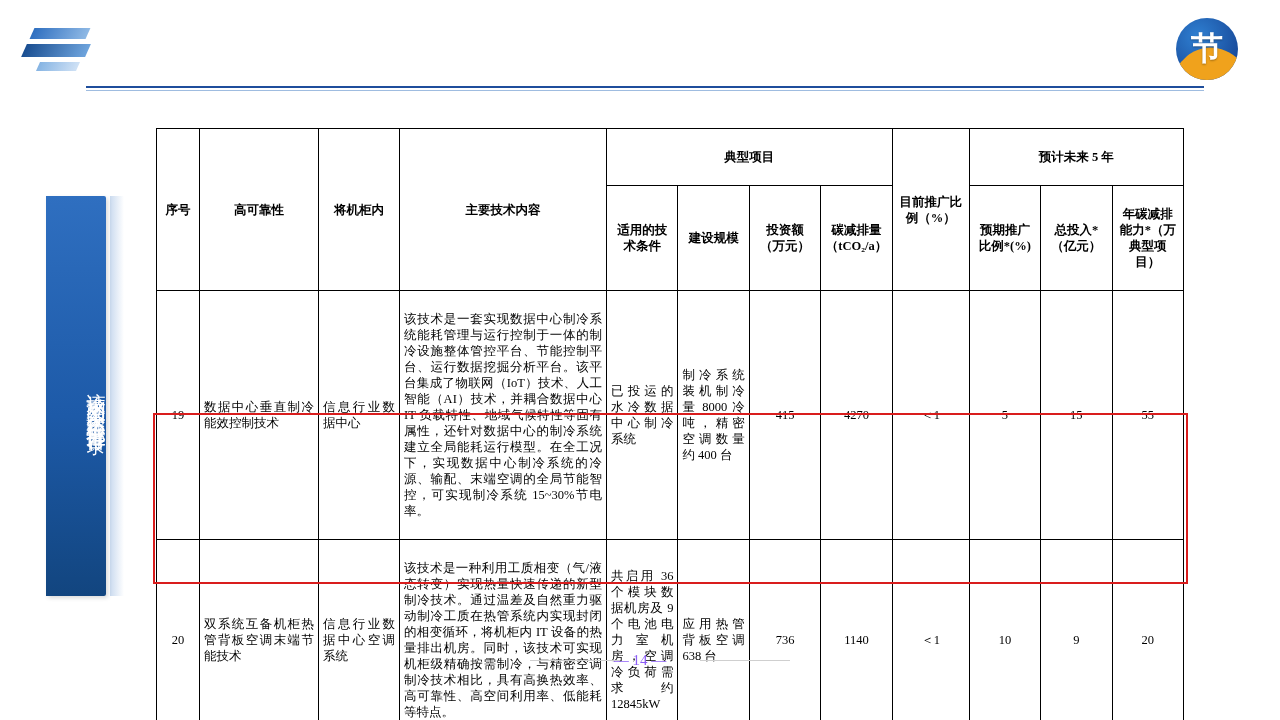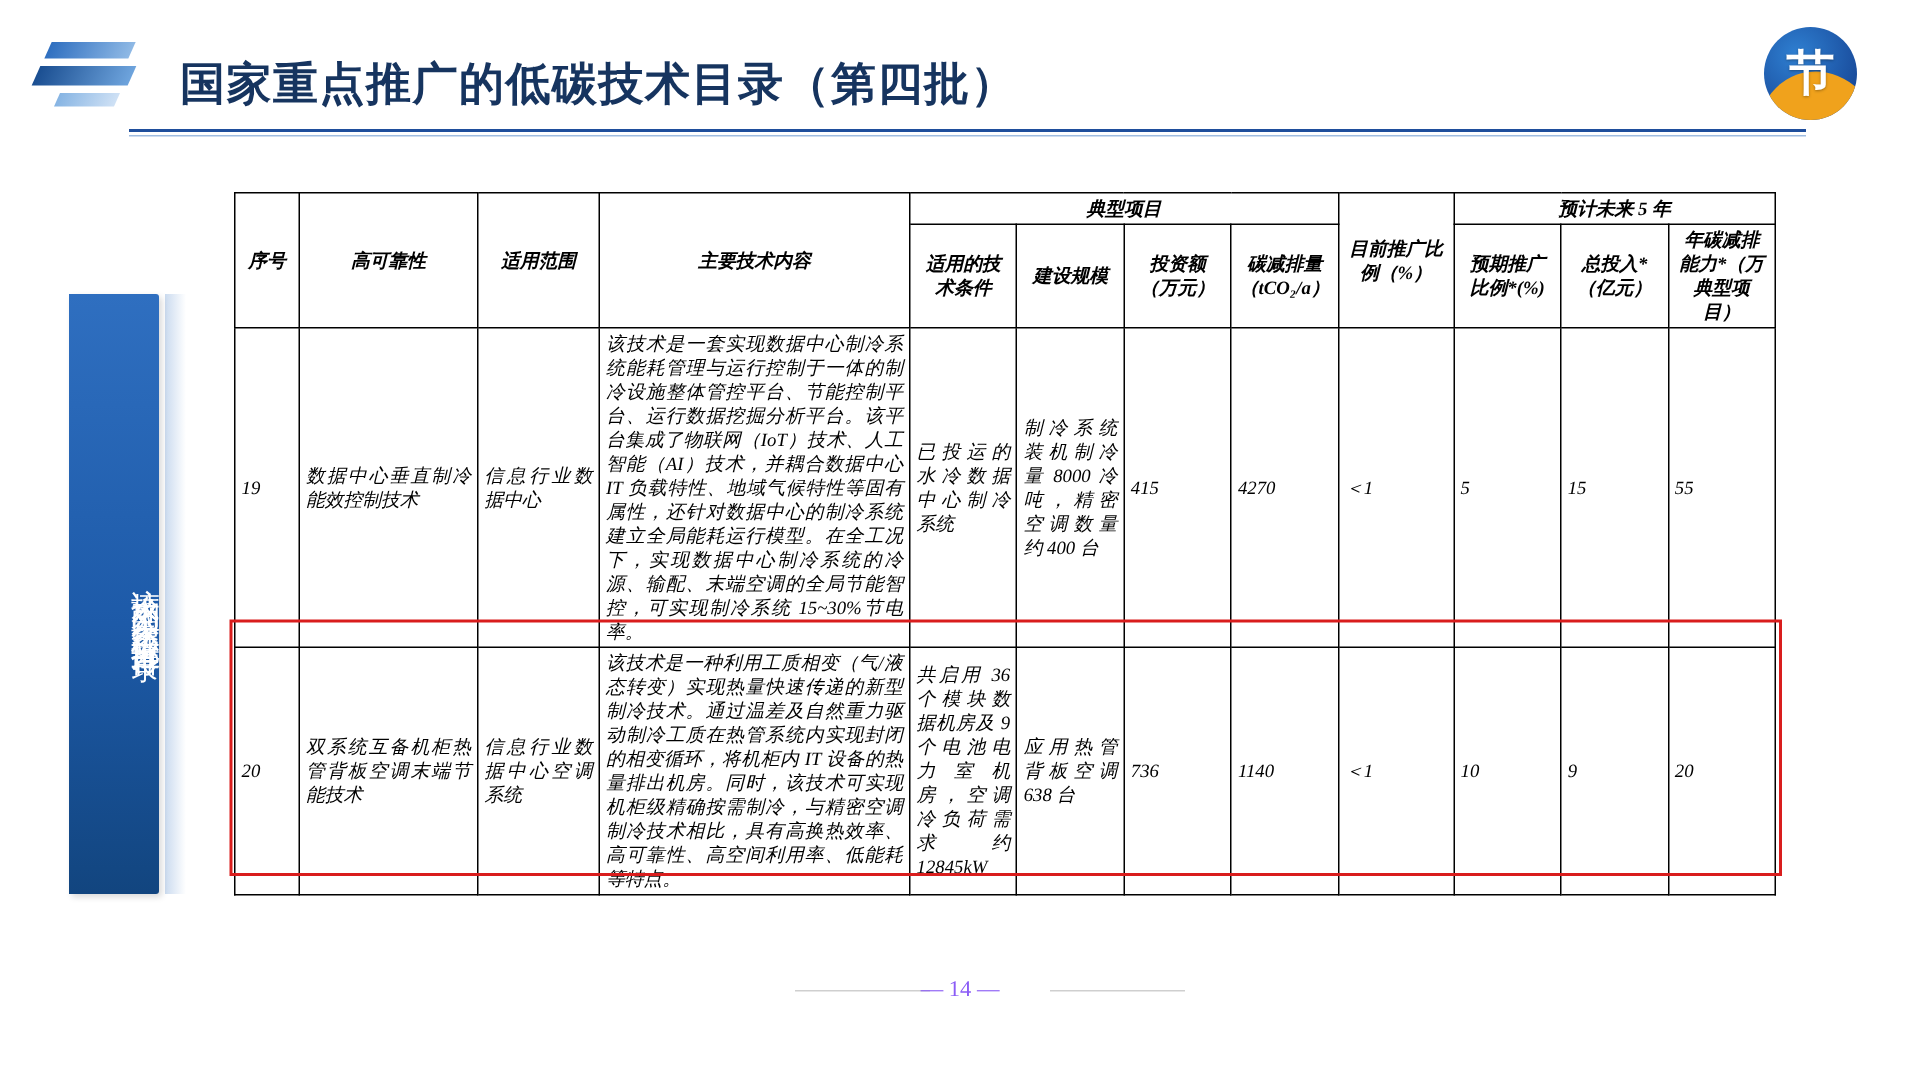--- a/index.html
+++ b/index.html
@@ -147,26 +147,25 @@
     width: 1028px;
   }
   table.cat {
     border-collapse: collapse;
     width: 1028px;
     table-layout: fixed;
     font-family: "Liberation Serif", "DejaVu Serif", serif;
   }
   table.cat th, table.cat td {
     border: 1px solid #000000;
-    padding: 2px 4px;
+    padding: 20px 4px;
     vertical-align: middle;
     font-size: 12.5px;
     line-height: 1.28;
     color: #000;
-    font-style: italic;
   }
   table.cat th {
     text-align: center;
     font-weight: bold;
     font-size: 12.5px;
   }
   .c-seq      { width: 34px; text-align: center; }
   .c-name     { width: 110px; }
   .c-scope    { width: 72px; }
   .c-content  { width: 198px; }
@@ -177,21 +176,21 @@
   .c-ratio    { width: 68px; text-align: center; }
   .c-exp      { width: 76px; text-align: center; }
   .c-total    { width: 66px; text-align: center; }
   .c-annual   { width: 80px; text-align: center; }
 
   td.body-text {
     text-align: justify;
     text-justify: inter-ideograph;
     letter-spacing: 0px;
   }
-  td.center { text-align: left; }
+  td.center { text-align: center; }
   .row-highlight td {
     
   }
   .redbox {
     position: absolute;
     border: 2px solid #d91d1d;
     pointer-events: none;
   }
 
   
@@ -217,41 +216,40 @@
 </style>
 </head>
 <body>
 
 <div class="header">
   <div class="mark">
     <div class="bar b1"></div>
     <div class="bar b2"></div>
     <div class="bar b3"></div>
   </div>
-  <div class="title">国家重点推广的低碳技术目录（第四批）</div>
   <div class="header-rule"></div>
   <div class="header-rule2"></div>
   <div class="logo">
     <div class="swoosh"></div>
     <div class="glyph">节</div>
   </div>
 </div>
 
 <div class="side-deco"></div>
 <div class="side-banner">
   <div class="side-banner-text">该技术列入国家生态环境部推荐目录</div>
 </div>
 
 <div class="table-wrap">
   <table class="cat">
     <thead>
       <tr>
         <th class="c-seq" rowspan="2">序号</th>
         <th class="c-name" rowspan="2">高可靠性</th>
-        <th class="c-scope" rowspan="2">适用范围</th>
+        <th class="c-scope" rowspan="2">将机柜内</th>
         <th class="c-content" rowspan="2">主要技术内容</th>
         <th colspan="4">典型项目</th>
         <th class="c-ratio" rowspan="2">目前推广比例（%）</th>
         <th colspan="3">预计未来 5 年</th>
       </tr>
       <tr>
         <th class="c-cond">适用的技术条件</th>
         <th class="c-scale">建设规模</th>
         <th class="c-invest">投资额（万元）</th>
         <th class="c-reduce">碳减排量（tCO₂/a）</th>

